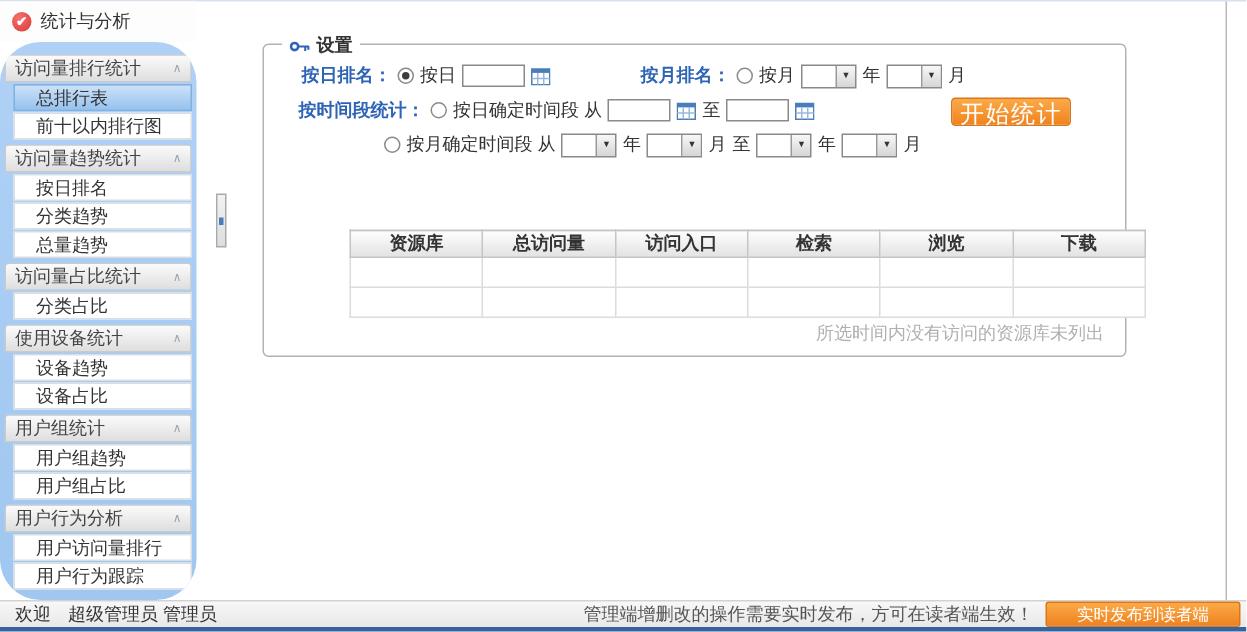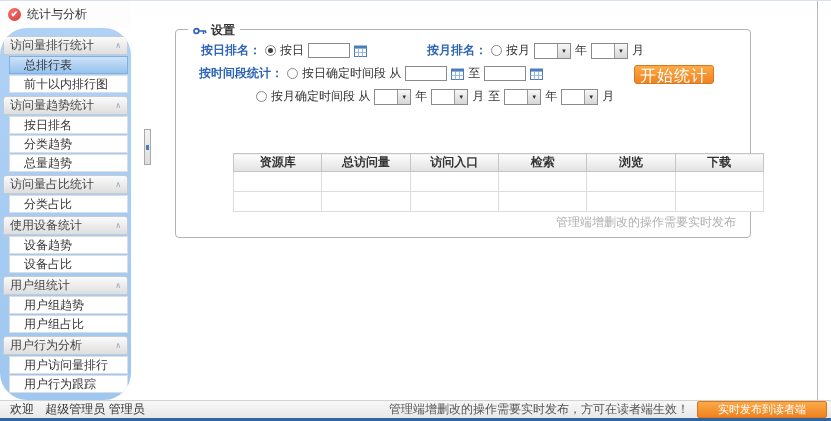--- a/index.html
+++ b/index.html
@@ -304,21 +304,21 @@
         <tr>
           <td></td>
           <td></td>
           <td></td>
           <td></td>
           <td></td>
           <td></td>
         </tr>
       </tbody>
     </table>
-    <div class="table-note">管理端增删改的操作需要实时发布</div>
+    <div class="table-note">所选时间内没有访问的资源库未列出</div>
   </div>
 
   <div class="statusbar">
     <span class="welcome">
       <span>欢迎</span>
       <span class="uname">超级管理员 管理员</span>
     </span>
     <span class="publish-note">管理端增删改的操作需要实时发布，方可在读者端生效！</span>
     <button class="publish-btn">实时发布到读者端</button>
   </div>

